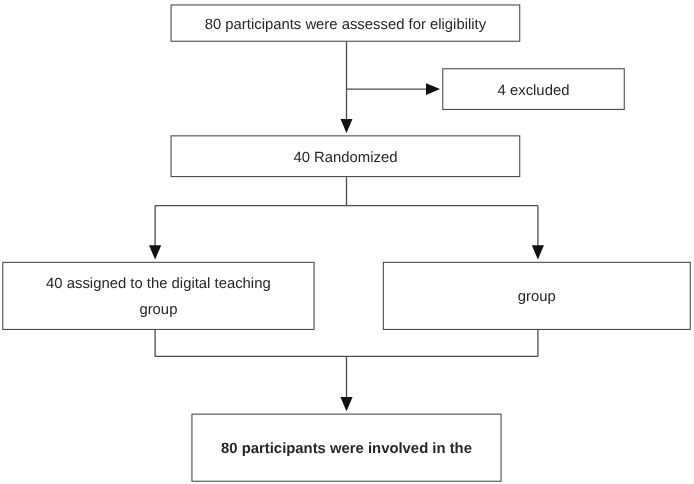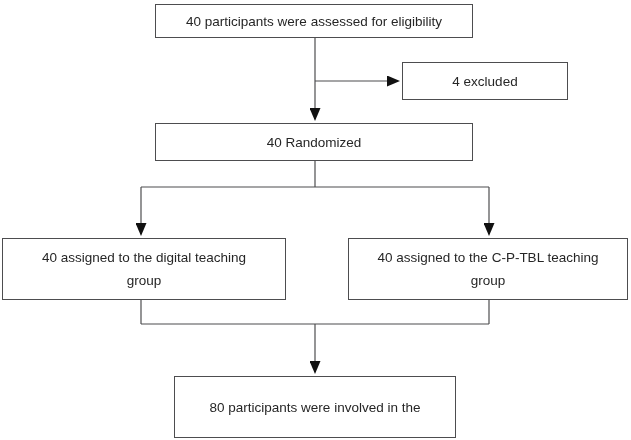--- a/index.html
+++ b/index.html
@@ -30,21 +30,21 @@
     font-size: 13.5px;
     line-height: 23px;
     padding: 0 6px;
   }
   .node .line { display: block; }
   #node-eligibility { left: 155px; top: 4px;   width: 318px; height: 34px; }
   #node-excluded    { left: 402px; top: 62px;  width: 166px; height: 38px; }
   #node-randomized  { left: 155px; top: 123px; width: 318px; height: 38px; }
   #node-digital     { left: 2px;   top: 238px; width: 284px; height: 62px; }
   #node-cptbl       { left: 348px; top: 238px; width: 280px; height: 62px; }
-  #node-assessment  { left: 174px; top: 376px; width: 282px; height: 62px; }
+  #node-assessment  { left: 174px; top: 376px; width: 282px; height: 62px; font-weight: bold; }
 </style>
 </head>
 <body>
 
 <div class="canvas">
 
   <svg class="connectors" width="631" height="440" viewBox="0 0 631 440" xmlns="http://www.w3.org/2000/svg">
     <defs>
       <marker id="arrowhead" markerWidth="13" markerHeight="11" refX="11" refY="5.5" orient="auto" markerUnits="userSpaceOnUse">
         <path d="M0,0 L13,5.5 L0,11 z" fill="#111111"></path>
@@ -65,38 +65,37 @@
 
       <line x1="141" y1="300" x2="141" y2="324"></line>
       <line x1="489" y1="300" x2="489" y2="324"></line>
       <line x1="141" y1="324" x2="489" y2="324"></line>
 
       <line x1="315" y1="324" x2="315" y2="372" marker-end="url(#arrowhead)"></line>
     </g>
   </svg>
 
   <div class="node" id="node-eligibility">
-    <span class="line">40 participants were assessed for eligibility</span>
+    <span class="line">80 participants were assessed for eligibility</span>
   </div>
 
   <div class="node" id="node-excluded">
     <span class="line">4 excluded</span>
   </div>
 
   <div class="node" id="node-randomized">
     <span class="line">40 Randomized</span>
   </div>
 
   <div class="node" id="node-digital">
     <span class="line">40 assigned to the digital teaching</span>
     <span class="line">group</span>
   </div>
 
   <div class="node" id="node-cptbl">
-    <span class="line">40 assigned to the C-P-TBL teaching</span>
     <span class="line">group</span>
   </div>
 
   <div class="node" id="node-assessment">
     <span class="line">80 participants were involved in the</span>
   </div>
 
 </div>
 
 </body></html>

